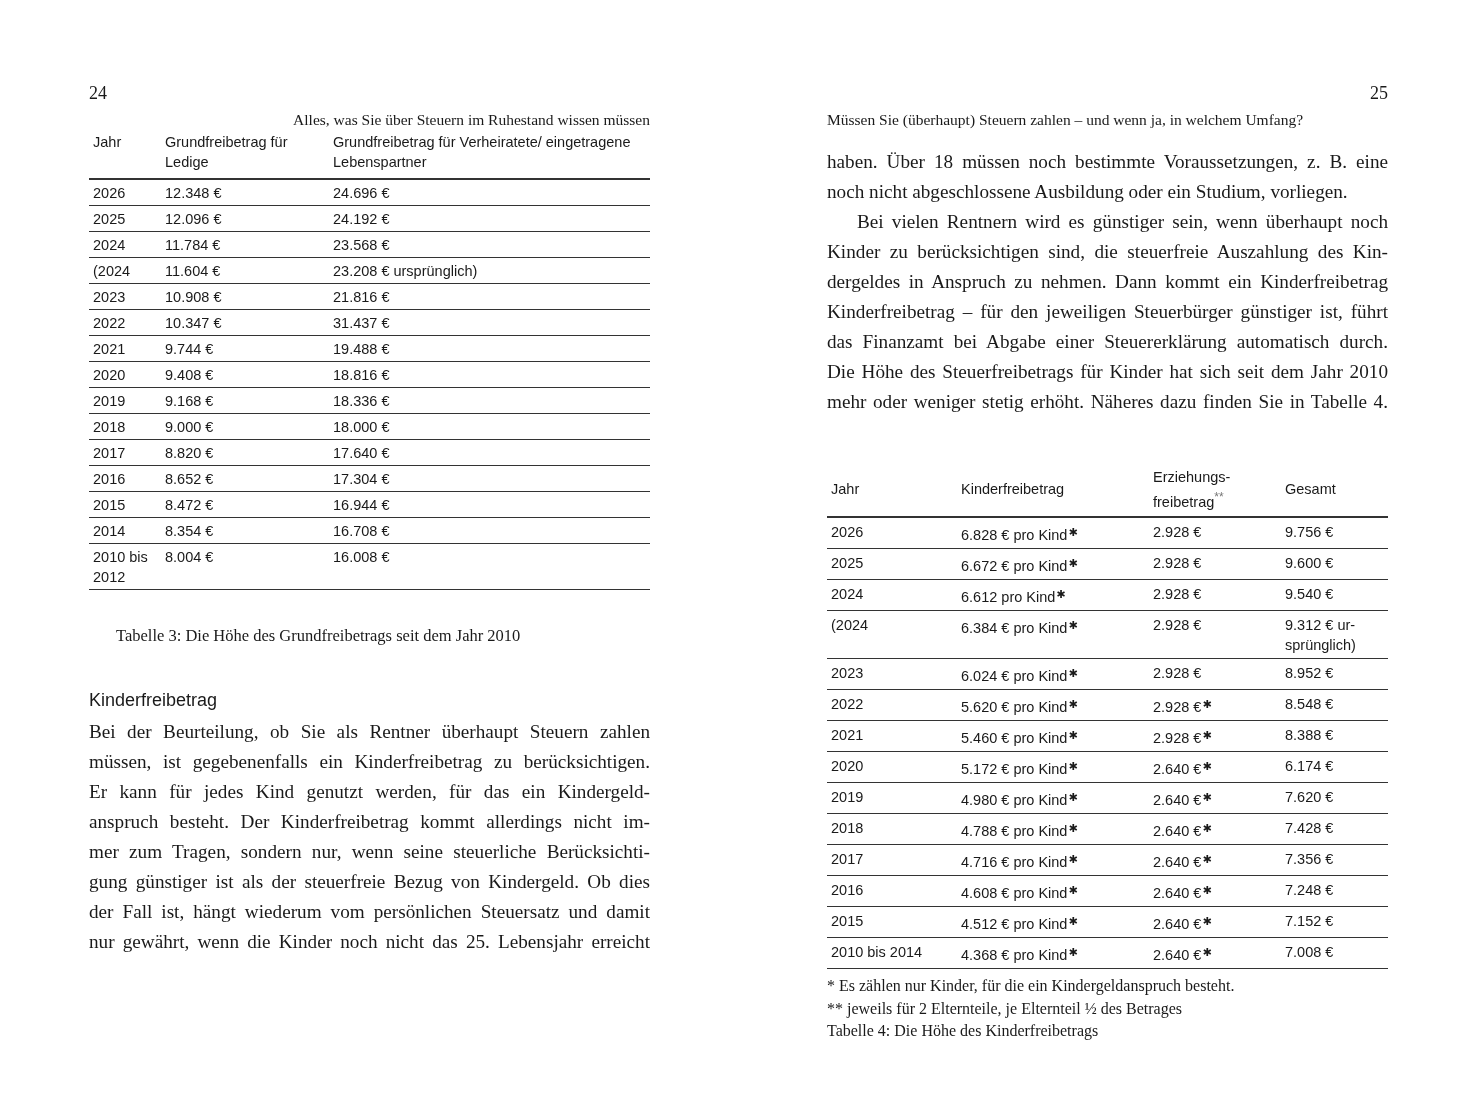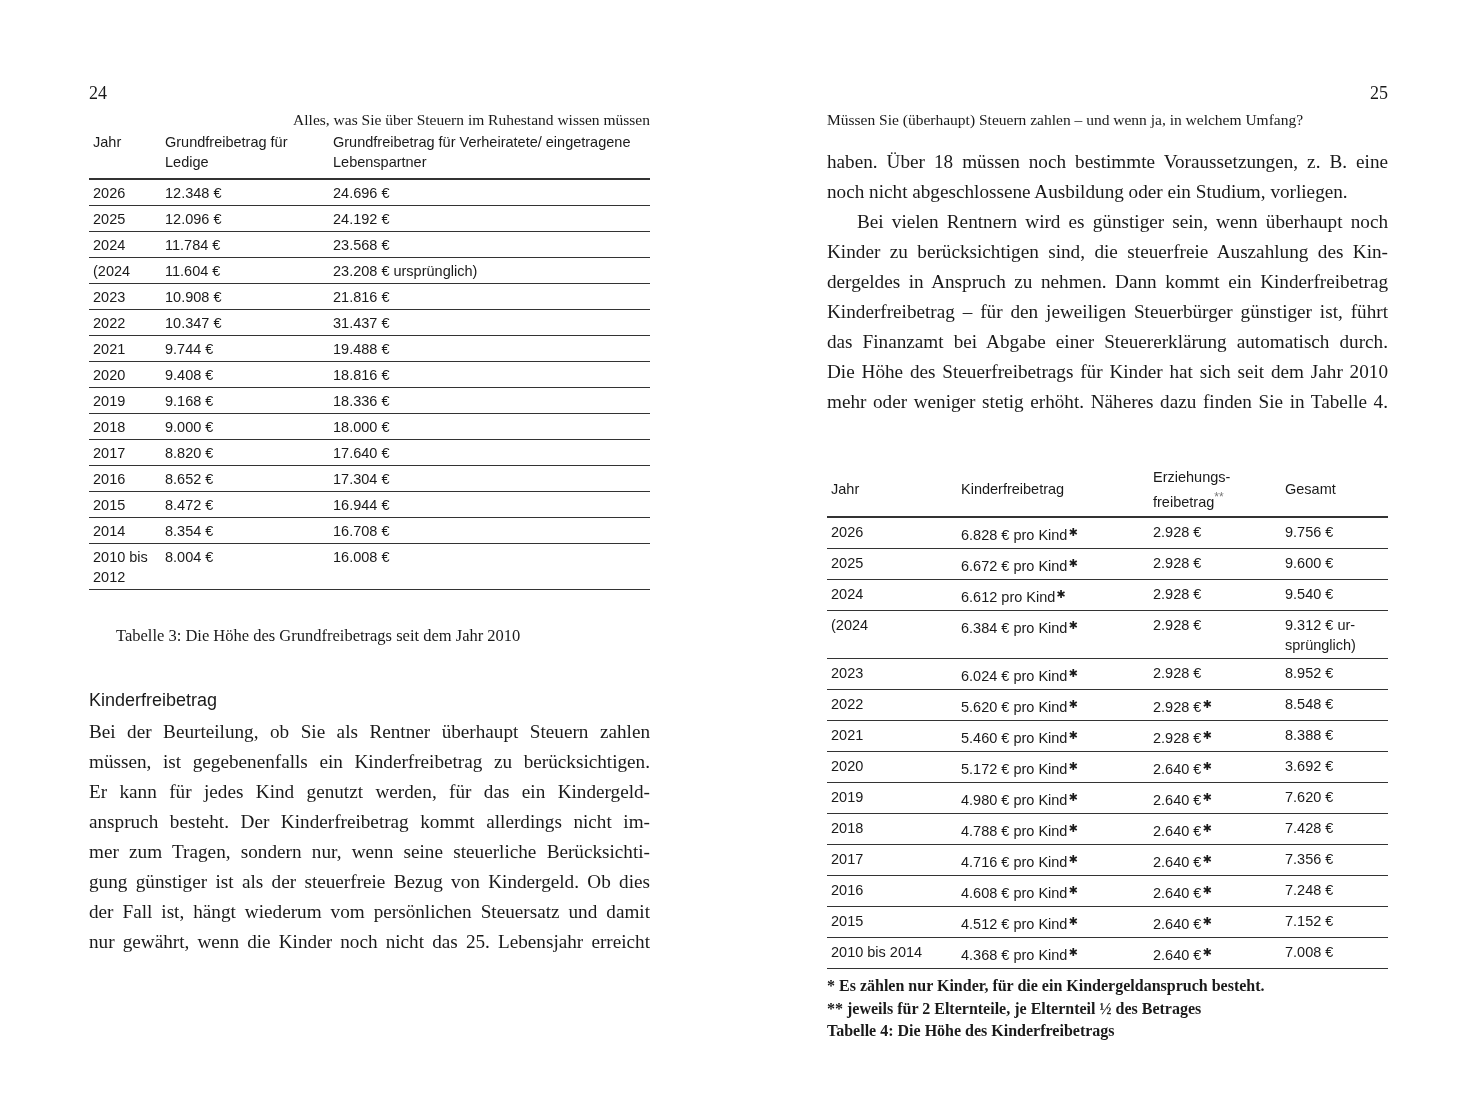--- a/index.html
+++ b/index.html
@@ -233,21 +233,21 @@
         <tr>
           <td><span>2021</span></td>
           <td><span>5.460 € pro Kind</span><span class="star">✱</span></td>
           <td><span>2.928 €</span><span class="star">✱</span></td>
           <td><span>8.388 €</span></td>
         </tr>
         <tr>
           <td><span>2020</span></td>
           <td><span>5.172 € pro Kind</span><span class="star">✱</span></td>
           <td><span>2.640 €</span><span class="star">✱</span></td>
-          <td><span>3.692 €</span></td>
+          <td><span>6.174 €</span></td>
         </tr>
         <tr>
           <td><span>2019</span></td>
           <td><span>4.980 € pro Kind</span><span class="star">✱</span></td>
           <td><span>2.640 €</span><span class="star">✱</span></td>
           <td><span>7.620 €</span></td>
         </tr>
         <tr>
           <td><span>2018</span></td>
           <td><span>4.788 € pro Kind</span><span class="star">✱</span></td>
@@ -274,18 +274,18 @@
         </tr>
         <tr>
           <td><span>2010 bis 2014</span></td>
           <td><span>4.368 € pro Kind</span><span class="star">✱</span></td>
           <td><span>2.640 €</span><span class="star">✱</span></td>
           <td><span>7.008 €</span></td>
         </tr>
       </tbody>
   </table>
 
-  <div class="footnotes" id="fn4" style="top: 971px; font-weight: bold;">
+  <div class="footnotes" id="fn4" style="top: 971px;">
       <div>* Es zählen nur Kinder, für die ein Kindergeldanspruch besteht.</div>
       <div>** jeweils für 2 Elternteile, je Elternteil ½ des Betrages</div>
       <div>Tabelle 4: Die Höhe des Kinderfreibetrags</div>
     </div>
 </div>
 
 </body></html>

